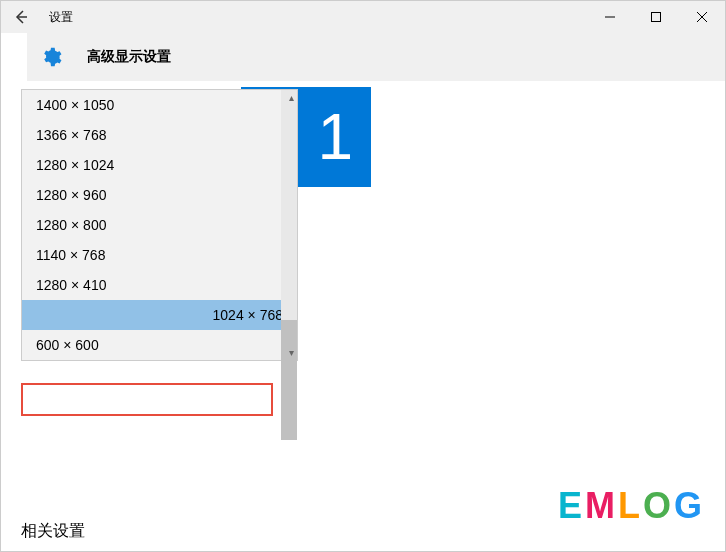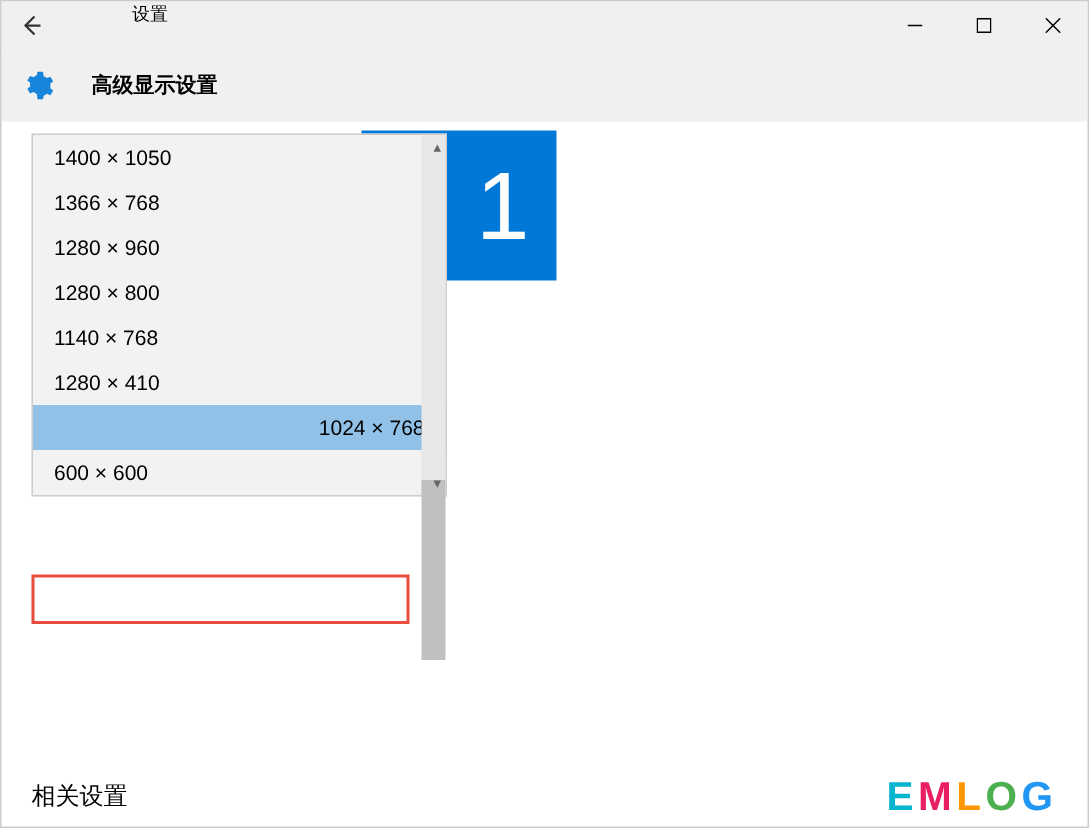--- a/index.html
+++ b/index.html
@@ -1,46 +1,46 @@
 <!DOCTYPE html>
 <html><head>
   <meta charset="utf-8">
   <style>
     * { margin: 0; padding: 0; box-sizing: border-box; font-family: "Microsoft YaHei", sans-serif; }
     body { width: 726px; height: 552px; background: #fff; position: relative; overflow: hidden; border: 1px solid #ccc; }
     
     .titlebar { height: 32px; background: #f0f0f0; display: flex; align-items: center; justify-content: space-between; }
-    .titlebar-left { display: flex; align-items: flex-start; gap: 39px; }
+    .titlebar-left { display: flex; align-items: center; }
     .back-btn { width: 40px; height: 32px; display: flex; align-items: center; justify-content: center; }
     .title { font-size: 12px; color: #000; padding-left: 8px; }
     .titlebar-right { display: flex; }
     .win-btn { width: 46px; height: 32px; display: flex; align-items: center; justify-content: center; }
     
-    .subheader { height: 48px; background: #f0f0f0; display: flex; align-items: center; padding-left: 12px; }
+    .subheader { height: 48px; background: #f0f0f0; display: flex; align-items: center; padding-left: 12px; margin-left: 26px; }
     .gear-wrap { width: 24px; height: 24px; display: flex; align-items: center; justify-content: center; color: #0078d7; }
     .subtitle { font-size: 14px; font-weight: bold; margin-left: 24px; }
     
     .content { position: relative; padding: 0 16px; }
     
     .display-tile { position: absolute; left: 240px; top: 6px; width: 130px; height: 100px; background: #0078d7; display: flex; align-items: center; justify-content: flex-end; padding-right: 18px; }
     .display-num { color: #fff; font-size: 64px; font-weight: 300; }
     
     .dropdown { position: absolute; left: 20px; top: 8px; width: 277px; background: #f2f2f2; border: 1px solid #ccc; z-index: 10; }
     .dd-item { padding: 7px 14px; font-size: 14px; color: #000; cursor: pointer; }
     .dd-item.selected { background: #91c1e7; text-align: right; }
     .highlight-box { position: absolute; left: 20px; top: 302px; width: 252px; height: 33px; border: 2px solid #e74c3c; z-index: 11; pointer-events: none; }
     .scrollbar-track { position: absolute; right: 0; top: 0; width: 16px; height: 100%; background: #e8e8e8; }
     .scrollbar-thumb { position: absolute; right: 0; top: 230px; width: 16px; height: 120px; background: #c0c0c0; }
     .scroll-arrow-up { position: absolute; right: 3px; top: 2px; font-size: 10px; color: #666; }
     .scroll-arrow-down { position: absolute; right: 3px; bottom: 2px; font-size: 10px; color: #666; }
     
     .related-section { position: absolute; left: 20px; top: 440px; }
     .related-title { font-size: 16px; font-weight: 400; margin-bottom: 18px; }
     
-    .watermark { position: absolute; right: 20px; bottom: 4px; font-size: 27px; font-weight: 900; letter-spacing: 3px; }
+    .watermark { position: absolute; right: 20px; bottom: 24px; font-size: 36px; font-weight: 900; letter-spacing: 3px; }
     .wm-e { color: #08b5ce; }
     .wm-m { color: #e91e63; }
     .wm-l { color: #ff9800; }
     .wm-o { color: #4caf50; }
     .wm-g { color: #2196f3; }
   </style>
 </head>
 <body>
 
 <div class="titlebar">
@@ -87,20 +87,21 @@
   </div>
 
   <div class="dropdown">
     <div class="scrollbar-track">
       <div class="scroll-arrow-up">▴</div>
       <div class="scrollbar-thumb"></div>
       <div class="scroll-arrow-down">▾</div>
     </div>
     <div class="dd-item">1400 × 1050</div>
     <div class="dd-item">1366 × 768</div>
+    <div class="dd-item">1280 × 1024</div>
     <div class="dd-item">1280 × 960</div>
     <div class="dd-item">1280 × 800</div>
     <div class="dd-item">1140 × 768</div>
     <div class="dd-item">1280 × 410</div>
     <div class="dd-item selected">1024 × 768</div>
     <div class="dd-item">600 × 600</div>
   </div>
   <div class="highlight-box"></div>
 
   <div class="related-section">

